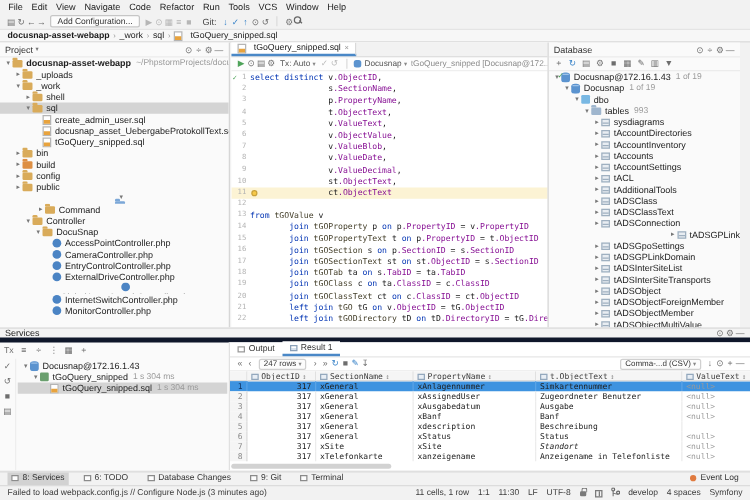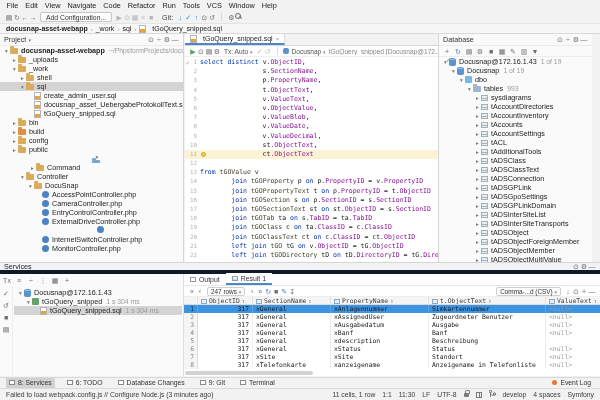--- a/index.html
+++ b/index.html
@@ -378,21 +378,21 @@
         <div class="trow" style="padding-left: 35px;">
           <span class="arrow">▸</span>
           <span class="ic ic-table"></span>
           <span class="lbl">tADSClassText</span>
         </div>
         <div class="trow" style="padding-left: 35px;">
           <span class="arrow">▸</span>
           <span class="ic ic-table"></span>
           <span class="lbl">tADSConnection</span>
         </div>
-        <div class="trow" style="padding-left: 35px;">
+        <div class="trow" style="padding-left: 35px; justify-content: flex-end;">
           <span class="arrow">▸</span>
           <span class="ic ic-table"></span>
           <span class="lbl">tADSGPLink</span>
         </div>
         <div class="trow" style="padding-left: 35px;">
           <span class="arrow">▸</span>
           <span class="ic ic-table"></span>
           <span class="lbl">tADSGpoSettings</span>
         </div>
         <div class="trow" style="padding-left: 35px;">
@@ -546,21 +546,21 @@
             <span class="gcell" style="width: 78px;">xGeneral</span>
             <span class="gcell" style="width: 98px;">xStatus</span>
             <span class="gcell" style="width: 117px;">Status</span>
             <span class="gcell nullv" style="width: 80px;">&lt;null&gt;</span>
           </div>
           <div class="grow">
             <span class="gcell rownum">7</span>
             <span class="gcell num" style="width: 55px;">317</span>
             <span class="gcell" style="width: 78px;">xSite</span>
             <span class="gcell" style="width: 98px;">xSite</span>
-            <span class="gcell" style="width: 117px;">Standort</span>
+            <span class="gcell" style="width: 117px; font-style: italic;">Standort</span>
             <span class="gcell nullv" style="width: 80px;">&lt;null&gt;</span>
           </div>
           <div class="grow">
             <span class="gcell rownum">8</span>
             <span class="gcell num" style="width: 55px;">317</span>
             <span class="gcell" style="width: 78px;">xTelefonkarte</span>
             <span class="gcell" style="width: 98px;">xanzeigename</span>
             <span class="gcell" style="width: 117px;">Anzeigename in Telefonliste</span>
             <span class="gcell nullv" style="width: 80px;">&lt;null&gt;</span>
           </div>

